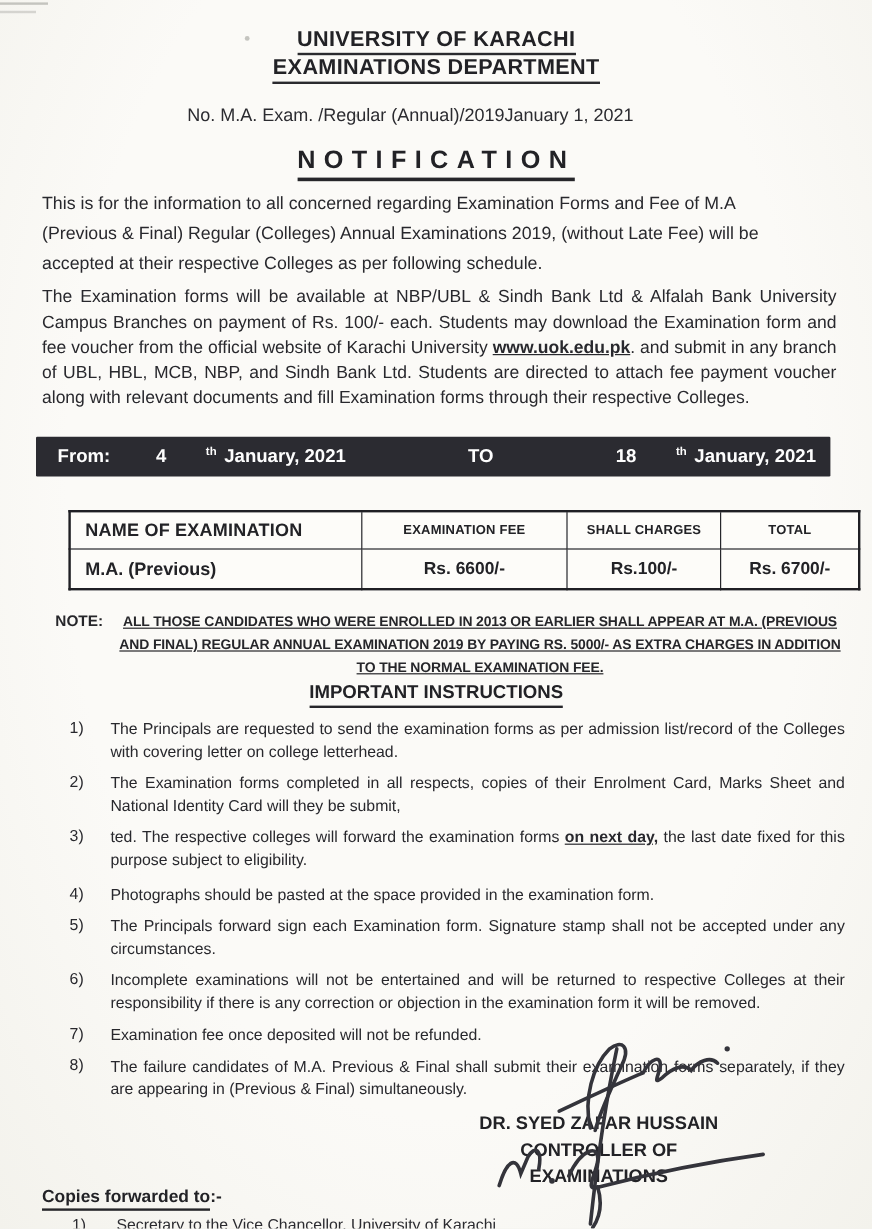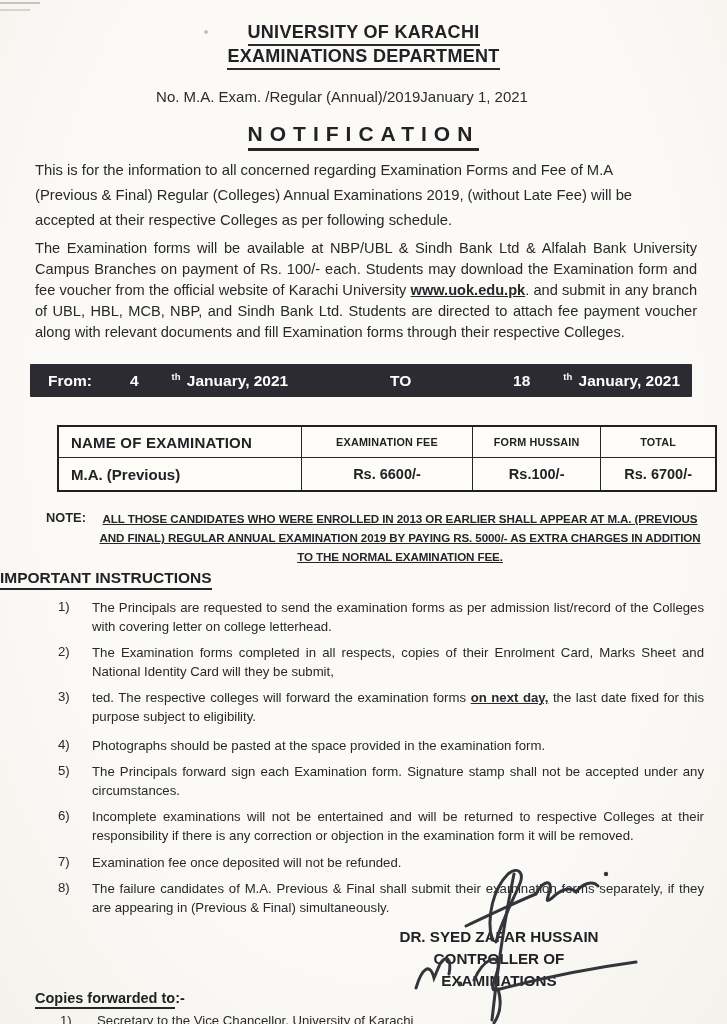--- a/index.html
+++ b/index.html
@@ -43,21 +43,21 @@
   table.fees{border:2.5px solid #1f1f24;}
   table.fees th{font-size:10.8px;font-weight:bold;height:30px;letter-spacing:.2px;}
   table.fees td{font-size:14.5px;font-weight:bold;height:32px;text-align:center;}
   table.fees td.name, table.fees th.name{text-align:left;padding-left:12px;font-size:15px;}
   
   .note{left:35px;top:509px;display:flex;width:668px;text-align:center;}
   .note-label{width:62px;font-weight:bold;font-size:12.8px;padding-top:1px;}
   .note-text{width:606px;font-weight:bold;font-size:11.6px;line-height:19px;
              text-decoration:underline;letter-spacing:-0.1px;}
   
-  .imp-wrap{left:0;right:0;top:569px;}
+  .imp-wrap{left:0;right:0;top:569px;text-align:center;}
   .imp{display:inline-block;font-weight:bold;font-size:15.5px;color:#222226;
        border-bottom:2.5px solid #26262a;padding-bottom:1px;}
   .list{left:58px;top:599px;width:648px;}
   .item{display:flex;margin-bottom:8px;}
   .inum{width:34px;flex:none;font-size:13.2px;color:#28282d;}
   .itext{width:612px;font-size:13.2px;line-height:18.6px;text-align:justify;color:#28282d;}
   .uline{font-weight:bold;text-decoration:underline;}
   
   .sig-block{left:383px;top:926px;width:232px;text-align:center;
              font-weight:bold;font-size:15.2px;line-height:22px;color:#222226;}
@@ -117,21 +117,21 @@
     <colgroup>
         <col style="width:37%">
         <col style="width:26%">
         <col style="width:19.5%">
         <col style="width:17.5%">
       </colgroup>
     <tbody>
         <tr>
       <th class="name">NAME OF EXAMINATION</th>
       <th>EXAMINATION FEE</th>
-      <th>FORM HUSSAIN</th>
+      <th>SHALL CHARGES</th>
       <th>TOTAL</th>
     </tr>
     <tr>
       <td class="name">M.A. (Previous)</td>
       <td>Rs. 6600/-</td>
       <td>Rs.100/-</td>
       <td>Rs. 6700/-</td>
     </tr>
   </tbody>
     </table>

